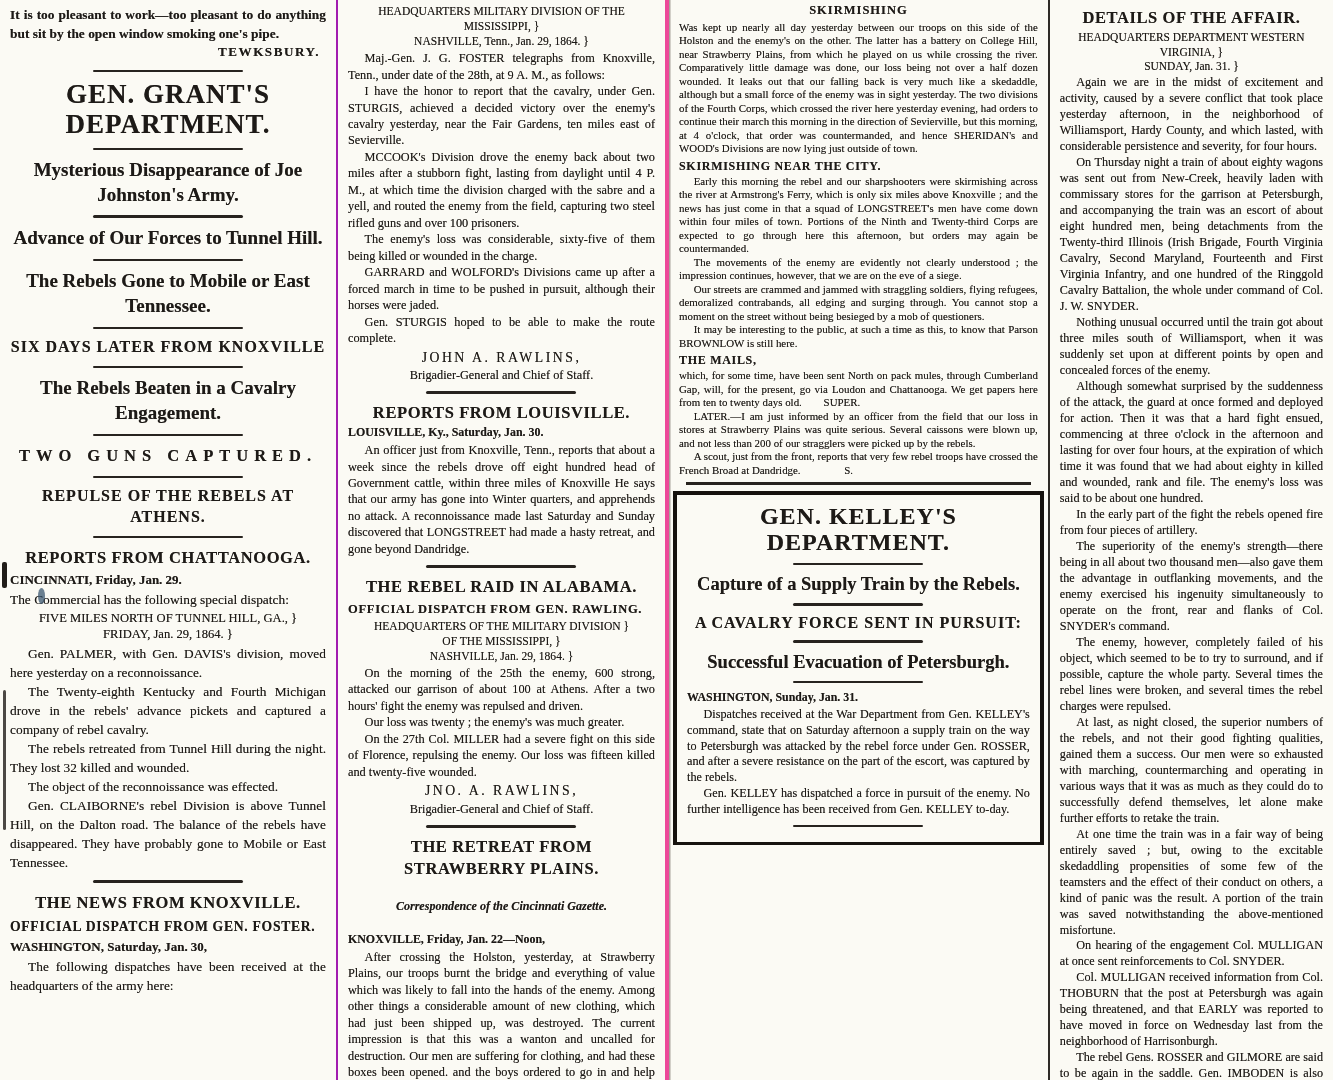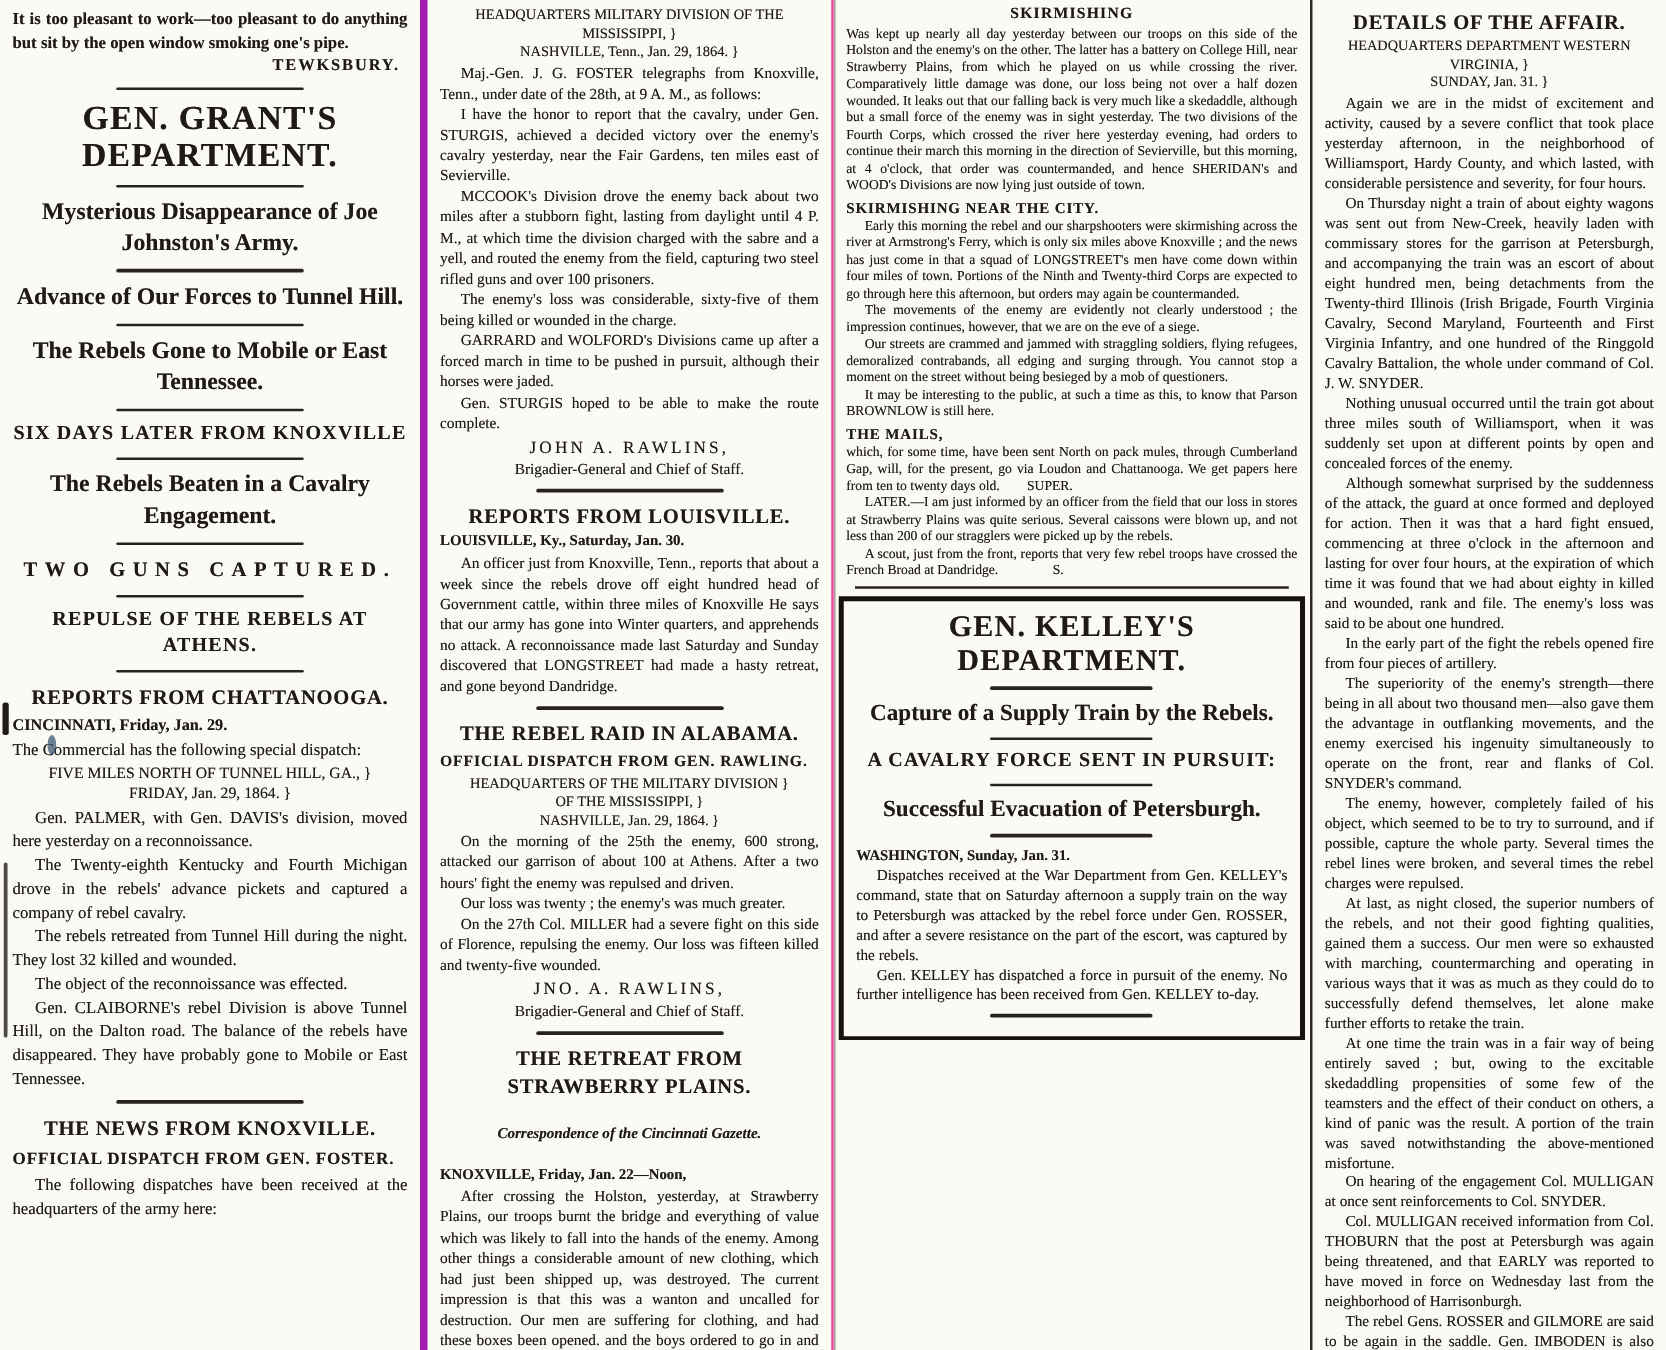--- a/index.html
+++ b/index.html
@@ -22,22 +22,22 @@
     background:var(--paper);
     text-shadow:0 0 0.45px rgba(25,20,15,.55);
   }
   .col{
     box-sizing:border-box;
     height:1080px;
     padding:3px 10px 0 10px;
     overflow:hidden;
   }
   .col-0{width:337px;font-size:13.4px;line-height:1.42;}
-  .col-1{width:330px;font-size:12.3px;line-height:1.34;border-left:6px solid #a21caf;}
-  .col-2{width:384px;font-size:10.9px;line-height:1.24;border-left:2px solid #ec4899;box-shadow:inset 2.5px 0 0 -1px #a9a49b;}
+  .col-1{width:330px;font-size:12.3px;line-height:1.34;border-left:2px solid #a21caf;}
+  .col-2{width:384px;font-size:10.9px;line-height:1.24;border-left:4px solid #ec4899;box-shadow:inset 2.5px 0 0 -1px #a9a49b;}
   .col-3{width:286px;font-size:12.2px;line-height:1.31;border-left:2px solid #2e2a26;}
 
   .article-block{margin:0;}
   .boxed-article{
     margin:6px -6px 0 -6px;
     border:4px solid #16120e;
     border-bottom-width:3px;
     padding:4px 10px 8px 10px;
     font-size:12.2px;line-height:1.3;
     background:var(--paper);
@@ -108,20 +108,21 @@
         <div class="dateline-brace">FIVE MILES NORTH OF TUNNEL HILL, GA., }
 FRIDAY, Jan. 29, 1864. }</div>
         <div class="para">Gen. PALMER, with Gen. DAVIS's division, moved here yesterday on a reconnoissance.</div>
         <div class="para">The Twenty-eighth Kentucky and Fourth Michigan drove in the rebels' advance pickets and captured a company of rebel cavalry.</div>
         <div class="para">The rebels retreated from Tunnel Hill during the night.  They lost 32 killed and wounded.</div>
         <div class="para">The object of the reconnoissance was effected.</div>
         <div class="para">Gen. CLAIBORNE's rebel Division is above Tunnel Hill, on the Dalton road.  The balance of the rebels have disappeared.  They have probably gone to Mobile or East Tennessee.</div>
         <div class="rule"></div>
         <div class="head">THE NEWS FROM KNOXVILLE.</div>
         <div class="subhead">OFFICIAL DISPATCH FROM GEN. FOSTER.</div>
+        <div class="dateline">WASHINGTON, Saturday, Jan. 30,</div>
         <div class="para">The following dispatches have been received at the headquarters of the army here:</div>
       </div>
     </div>
   <div class="col col-1">
       <div class="article-block">
         <div class="dateline-brace">HEADQUARTERS MILITARY DIVISION OF THE MISSISSIPPI, }
 NASHVILLE, Tenn., Jan. 29, 1864. }</div>
         <div class="para">Maj.-Gen. J. G. FOSTER telegraphs from Knoxville, Tenn., under date of the 28th, at 9 A. M., as follows:</div>
         <div class="para">I have the honor to report that the cavalry, under Gen. STURGIS, achieved a decided victory over the enemy's cavalry yesterday, near the Fair Gardens, ten miles east of Sevierville.</div>
         <div class="para">MCCOOK's Division drove the enemy back about two miles after a stubborn fight, lasting from daylight until 4 P. M., at which time the division charged with the sabre and a yell, and routed the enemy from the field, capturing two steel rifled guns and over 100 prisoners.</div>

